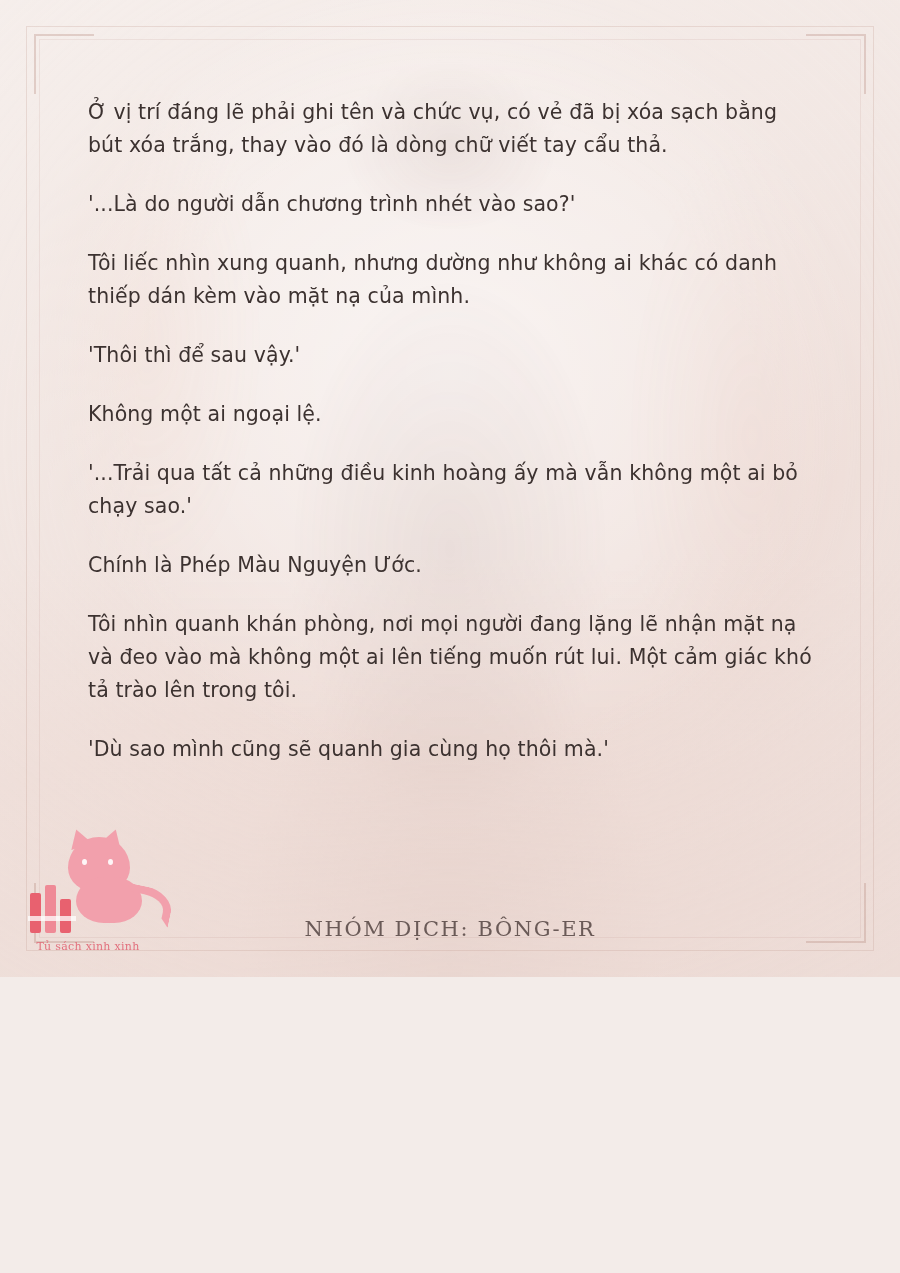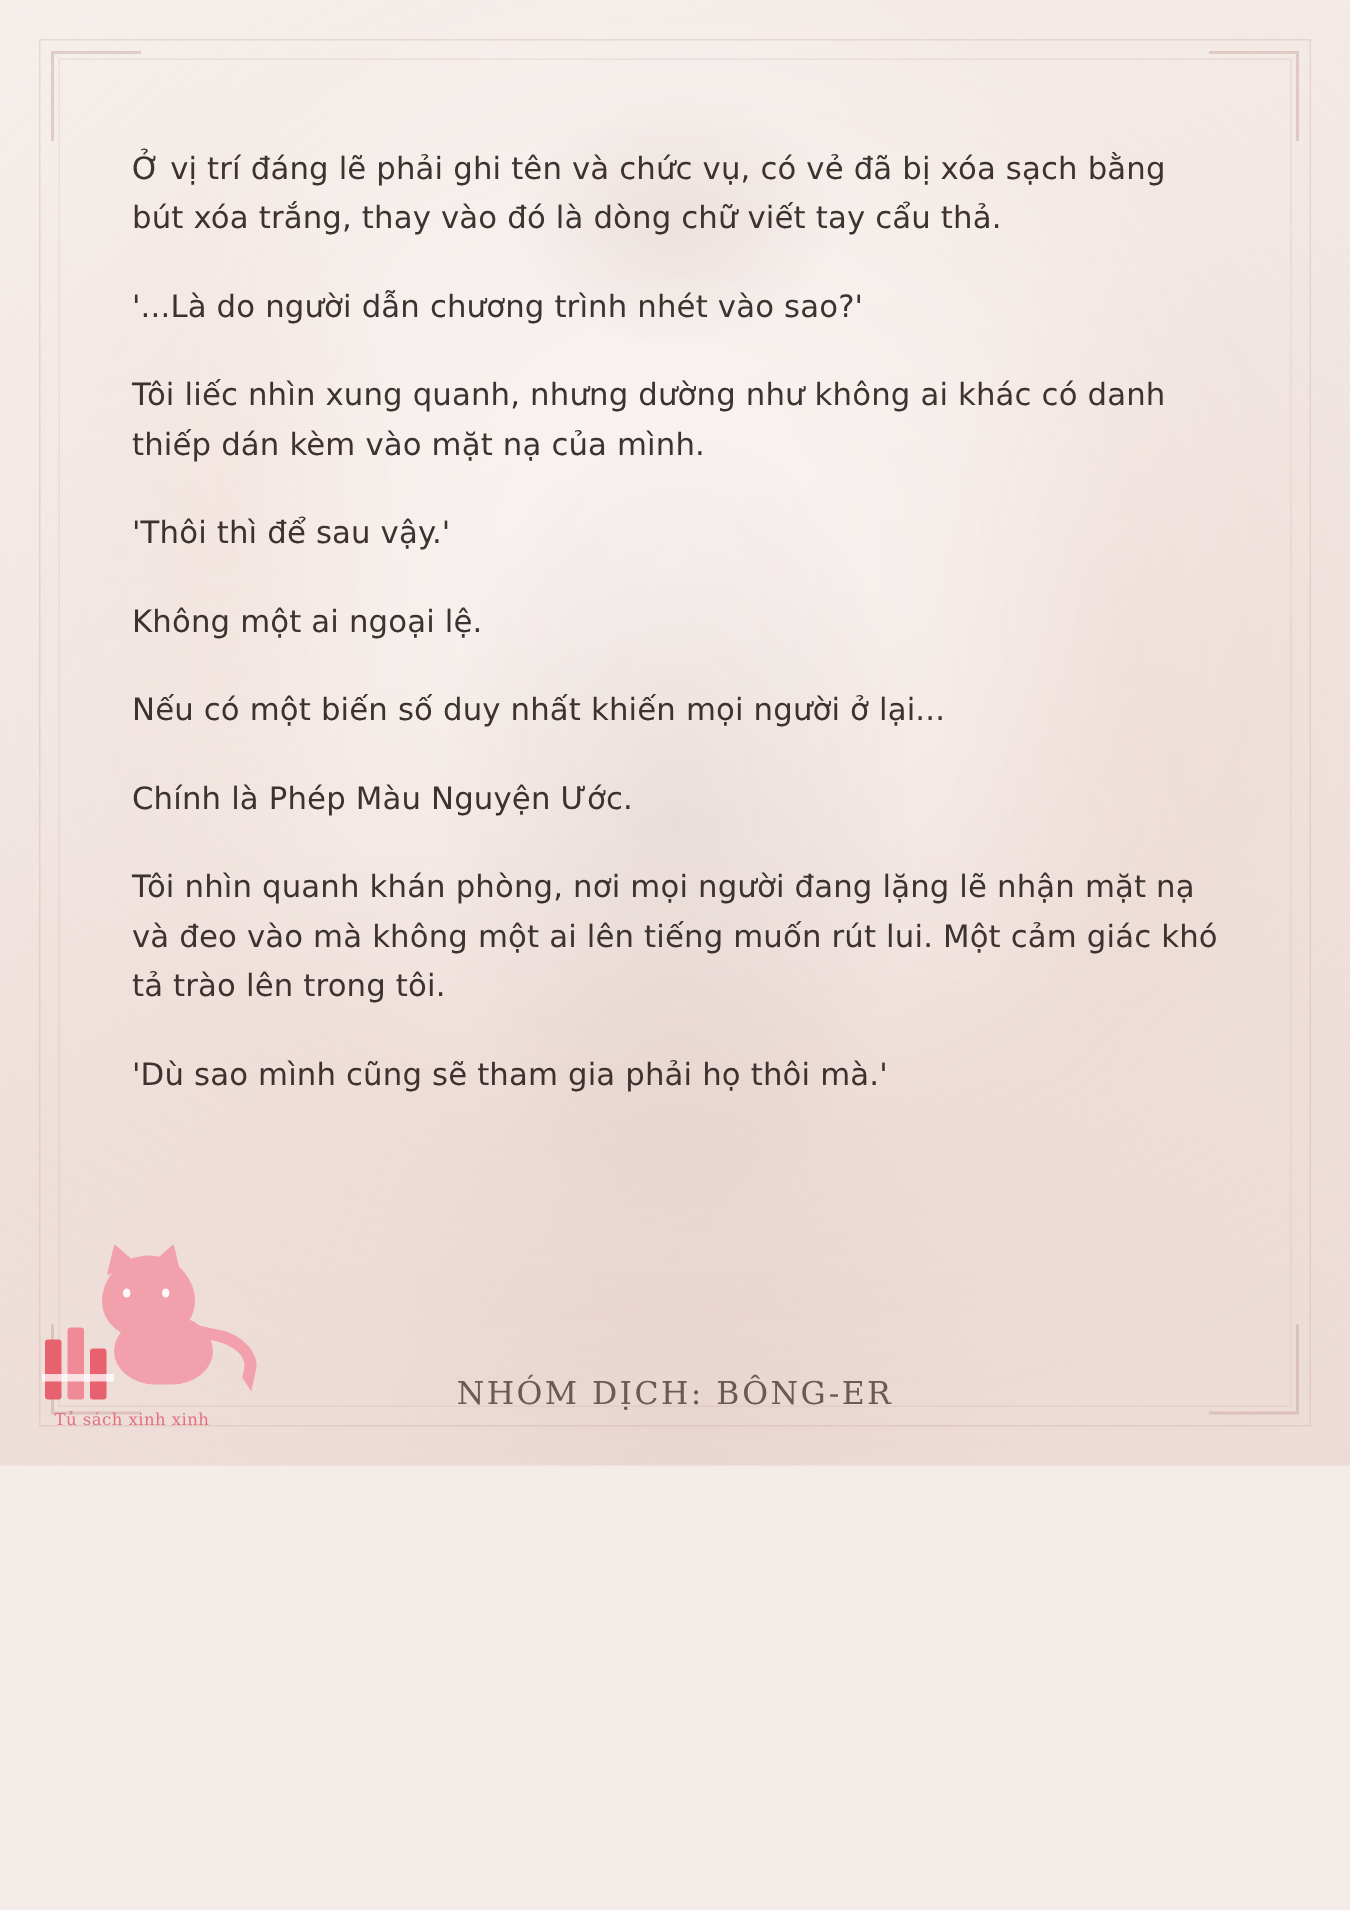--- a/index.html
+++ b/index.html
@@ -253,24 +253,24 @@
   <div class="corner tr"></div>
   <div class="corner bl"></div>
   <div class="corner br"></div>
 
   <div class="content">
     <p class="para">Ở vị trí đáng lẽ phải ghi tên và chức vụ, có vẻ đã bị xóa sạch bằng bút xóa trắng, thay vào đó là dòng chữ viết tay cẩu thả.</p>
     <p class="para">'...Là do người dẫn chương trình nhét vào sao?'</p>
     <p class="para">Tôi liếc nhìn xung quanh, nhưng dường như không ai khác có danh thiếp dán kèm vào mặt nạ của mình.</p>
     <p class="para">'Thôi thì để sau vậy.'</p>
     <p class="para">Không một ai ngoại lệ.</p>
-    <p class="para">Nếu có một biến số duy nhất khiến mọi người ở lại...</p>
+    <p class="para">'...Trải qua tất cả những điều kinh hoàng ấy mà vẫn không một ai bỏ chạy sao.'</p>
     <p class="para">Chính là Phép Màu Nguyện Ước.</p>
     <p class="para">Tôi nhìn quanh khán phòng, nơi mọi người đang lặng lẽ nhận mặt nạ và đeo vào mà không một ai lên tiếng muốn rút lui. Một cảm giác khó tả trào lên trong tôi.</p>
-    <p class="para">'Dù sao mình cũng sẽ tham gia phải họ thôi mà.'</p>
+    <p class="para">'Dù sao mình cũng sẽ quanh gia cùng họ thôi mà.'</p>
   </div>
 
   <div class="credit">NHÓM DỊCH: BÔNG-ER</div>
 
   <div class="watermark">
     <div class="wm-cat">
       <div class="ear-l"></div>
       <div class="ear-r"></div>
       <div class="head"></div>
       <div class="eye-l"></div>

